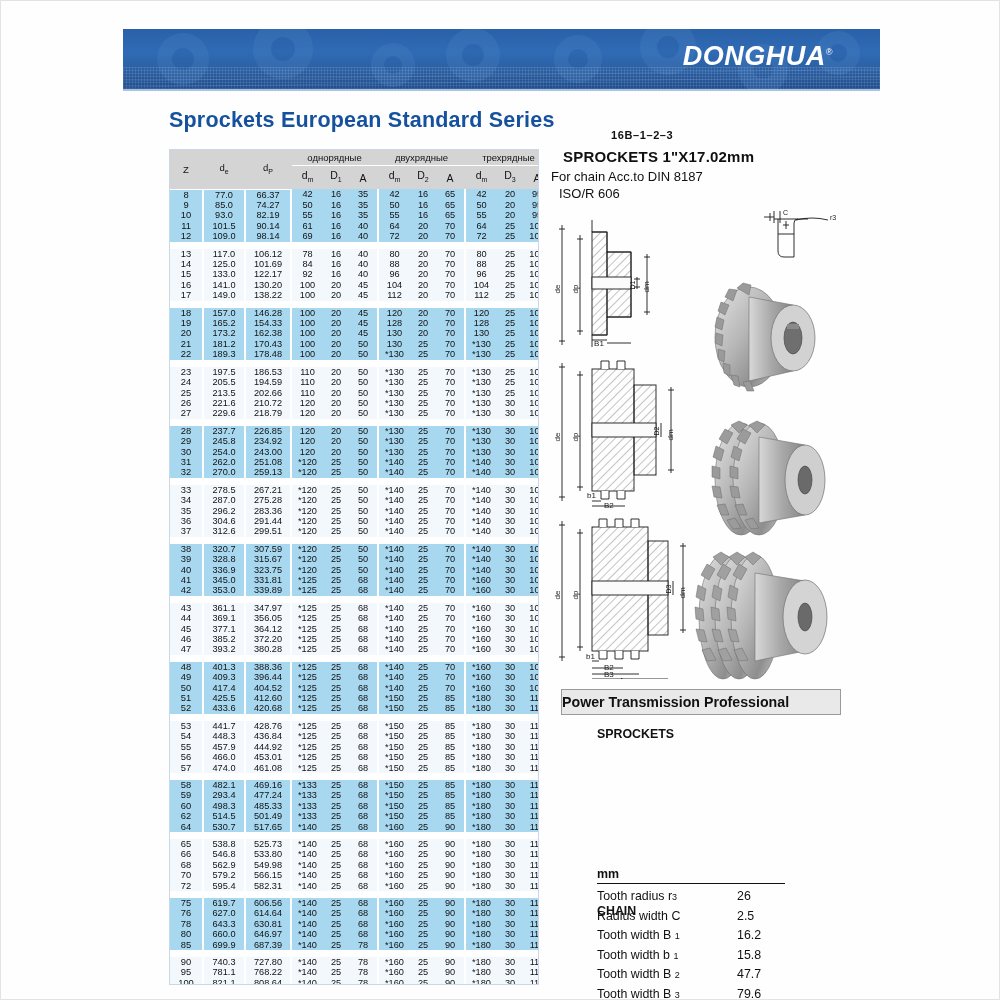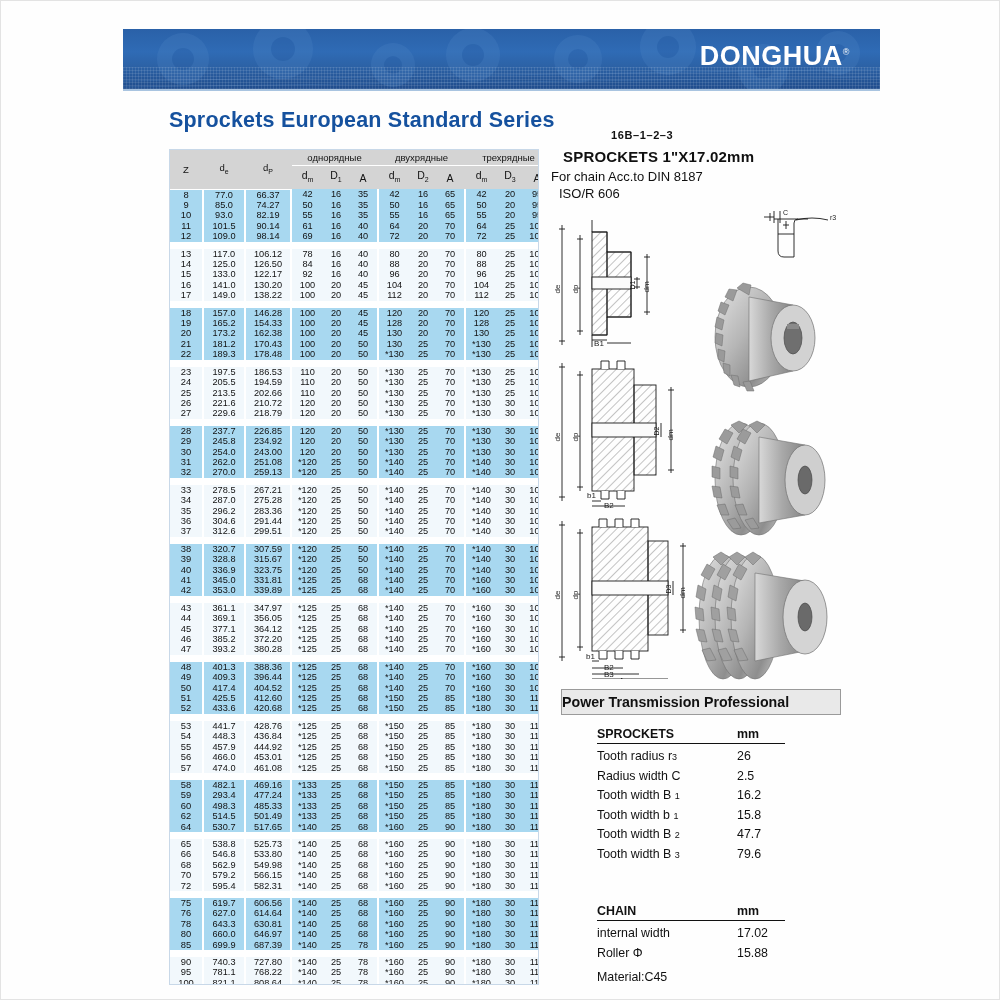--- a/index.html
+++ b/index.html
@@ -28,24 +28,25 @@
     opacity:.50;
   }
   #banner .dots{
     position:absolute;left:0;bottom:0;width:100%;height:22px;
     background-image:
       repeating-linear-gradient(0deg,rgba(255,255,255,.14) 0 1px,transparent 1px 3px),
       repeating-linear-gradient(90deg,rgba(255,255,255,.14) 0 1px,transparent 1px 3px);
     opacity:.7;
   }
   #banner .brand{
-    position:absolute;right:30px;top:12px;
+    position:absolute;right:47px;top:12px;
     color:#ffffff;
     font-size:27px;font-weight:bold;letter-spacing:.5px;
     font-family:"Liberation Sans","DejaVu Sans",sans-serif;
+    font-style:italic;
   }
   #banner .brand sup{font-size:9px;vertical-align:super;font-weight:normal;}
   #bannerline{
     position:absolute;left:122px;top:88px;width:757px;height:2px;background:#a9c4e0;
   }
   
   #page-title{
     position:absolute;left:168px;top:107px;
     font-size:21.5px;font-weight:bold;color:#15519e;
     letter-spacing:.2px;
@@ -127,21 +128,21 @@
   }
   #ptp span{
     display:block;line-height:24px;
     font-size:14.2px;font-weight:bold;color:#111;
     white-space:nowrap;
   }
   
   .sblock{position:absolute;left:48px;width:250px;font-size:12.4px;color:#111;}
   #sp1{top:598px;}
   #sp2{top:775px;}
-  .shead{display:flex;font-weight:bold;border-bottom:1.6px solid #111;padding-bottom:2px;margin-bottom:5px;width:188px;}
+  .shead{display:flex;font-weight:bold;border-bottom:1.6px solid #111;padding-bottom:2px;margin-bottom:5px;width:188px;flex-direction:column;}
   .shead .l{flex:0 0 140px;}
   .srow{display:flex;height:19.6px;align-items:flex-start;}
   .srow .l{flex:0 0 140px;}
   .srow .v{flex:0 0 60px;}
   .snote{margin-top:5px;line-height:14.5px;}
   .sub2{font-size:9px;vertical-align:baseline;}
 </style>
 </head>
 <body>
 
@@ -344,21 +345,21 @@
             <td class="sep"></td>
             <td>80</td>
             <td>25</td>
             <td>100</td>
           </tr>
           <tr class="w">
             <td class="z">14</td>
             <td class="sep"></td>
             <td>125.0</td>
             <td class="sep"></td>
-            <td>126.50</td>
+            <td>101.69</td>
             <td class="sep"></td>
             <td>84</td>
             <td>16</td>
             <td>40</td>
             <td class="sep"></td>
             <td>88</td>
             <td>20</td>
             <td>70</td>
             <td class="sep"></td>
             <td>88</td>

